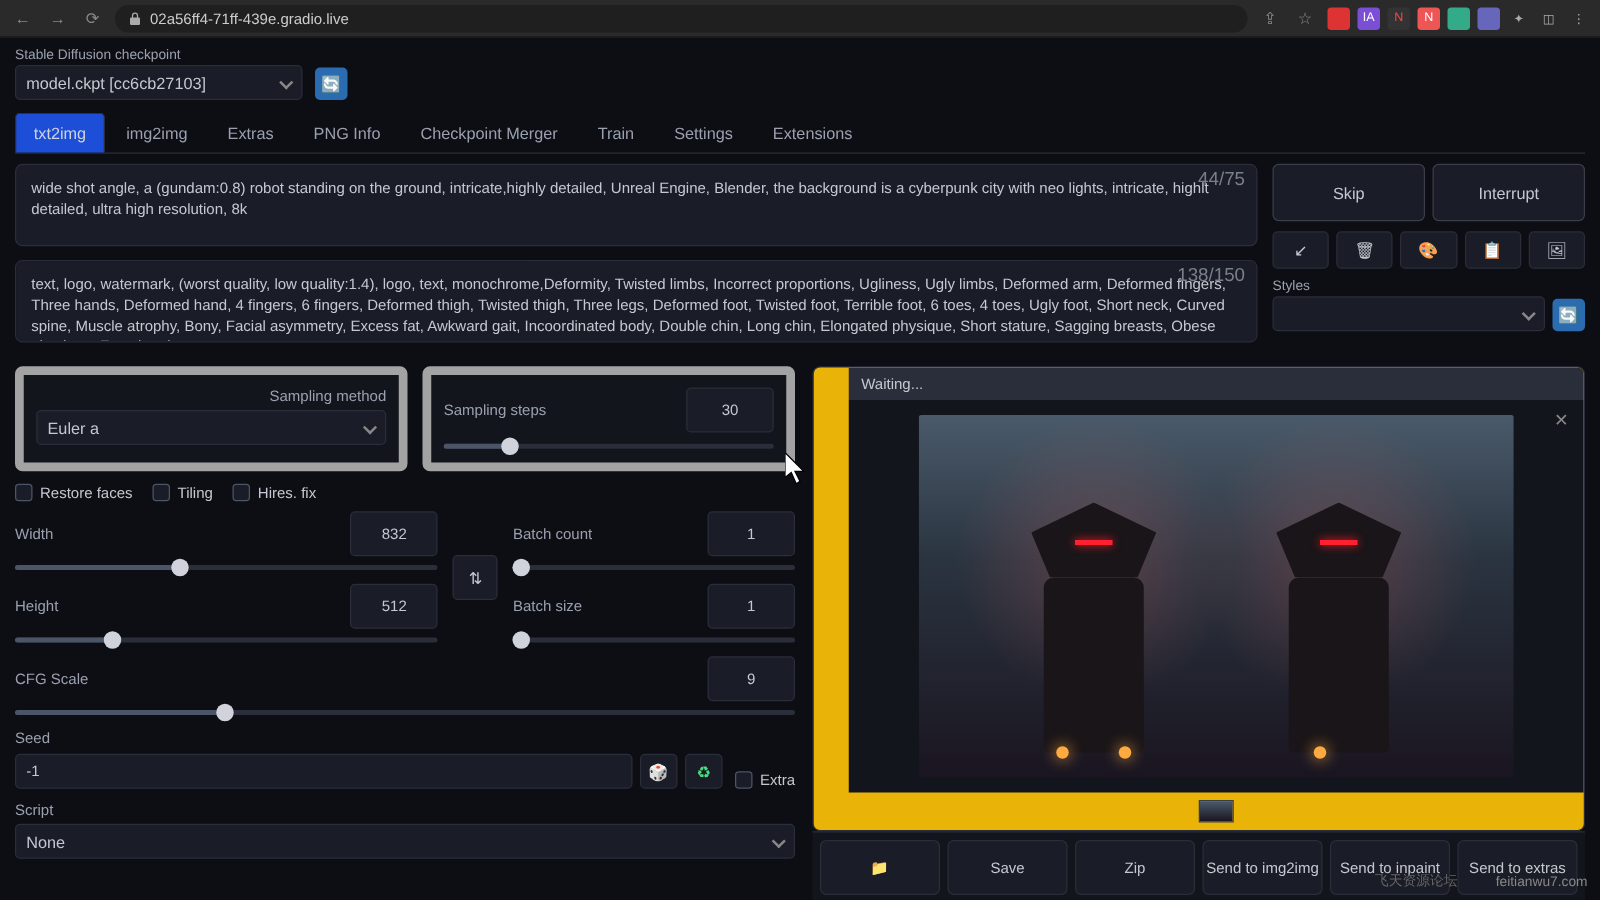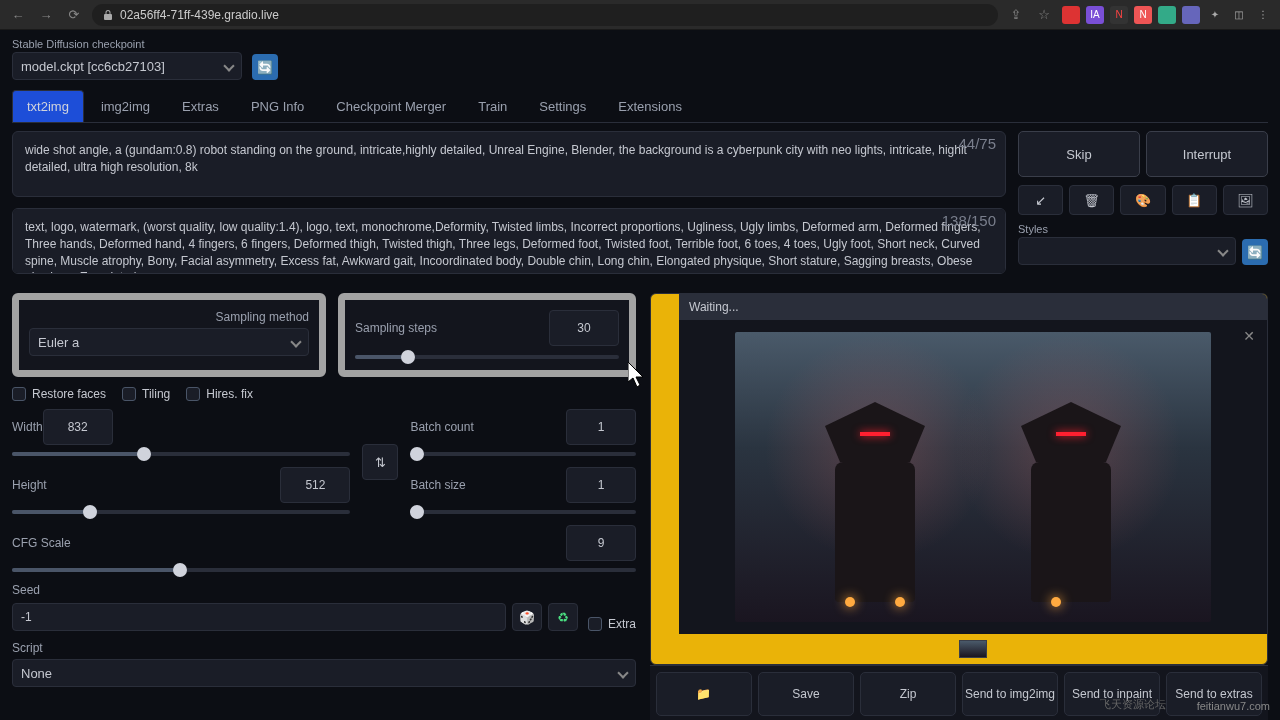--- a/index.html
+++ b/index.html
@@ -287,21 +287,21 @@
             <span>Tiling</span>
           </div>
         <div class="check">
             <div class="checkbox"></div>
             <span>Hires. fix</span>
           </div>
       </div>
 
       <div class="row2">
         <div style="flex:1.5">
-          <div style="display:flex;justify-content:flex-start;align-items:center">
+          <div style="display:flex;justify-content:space-between;align-items:center">
             <div class="field-label">Width</div>
             <div class="num-box">832</div>
           </div>
           <div class="slider-wrap" style="margin-top:6px">
             <div class="slider-track"></div>
               <div class="slider-fill" style="width:39%"></div>
               <div class="slider-thumb" style="left:39%"></div>
           </div>
           <div style="display:flex;justify-content:space-between;align-items:center;margin-top:10px">
             <div class="field-label">Height</div>

